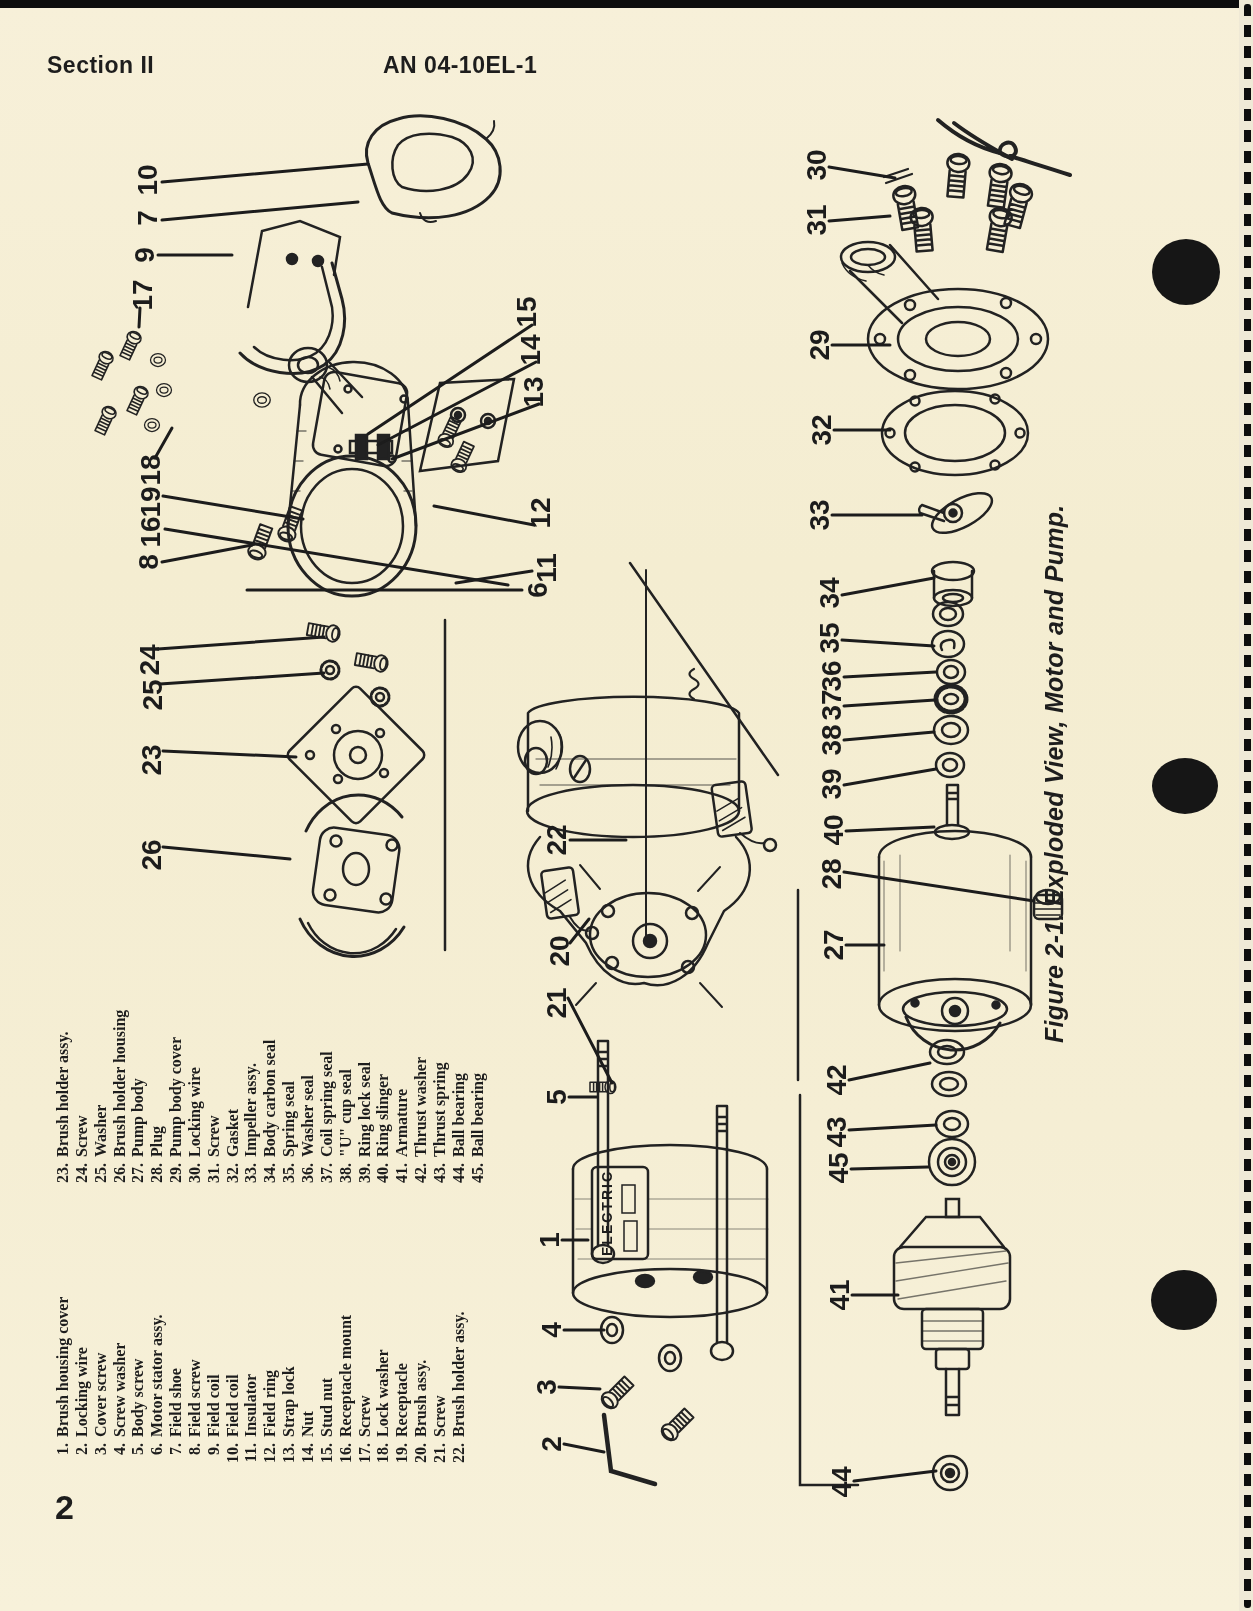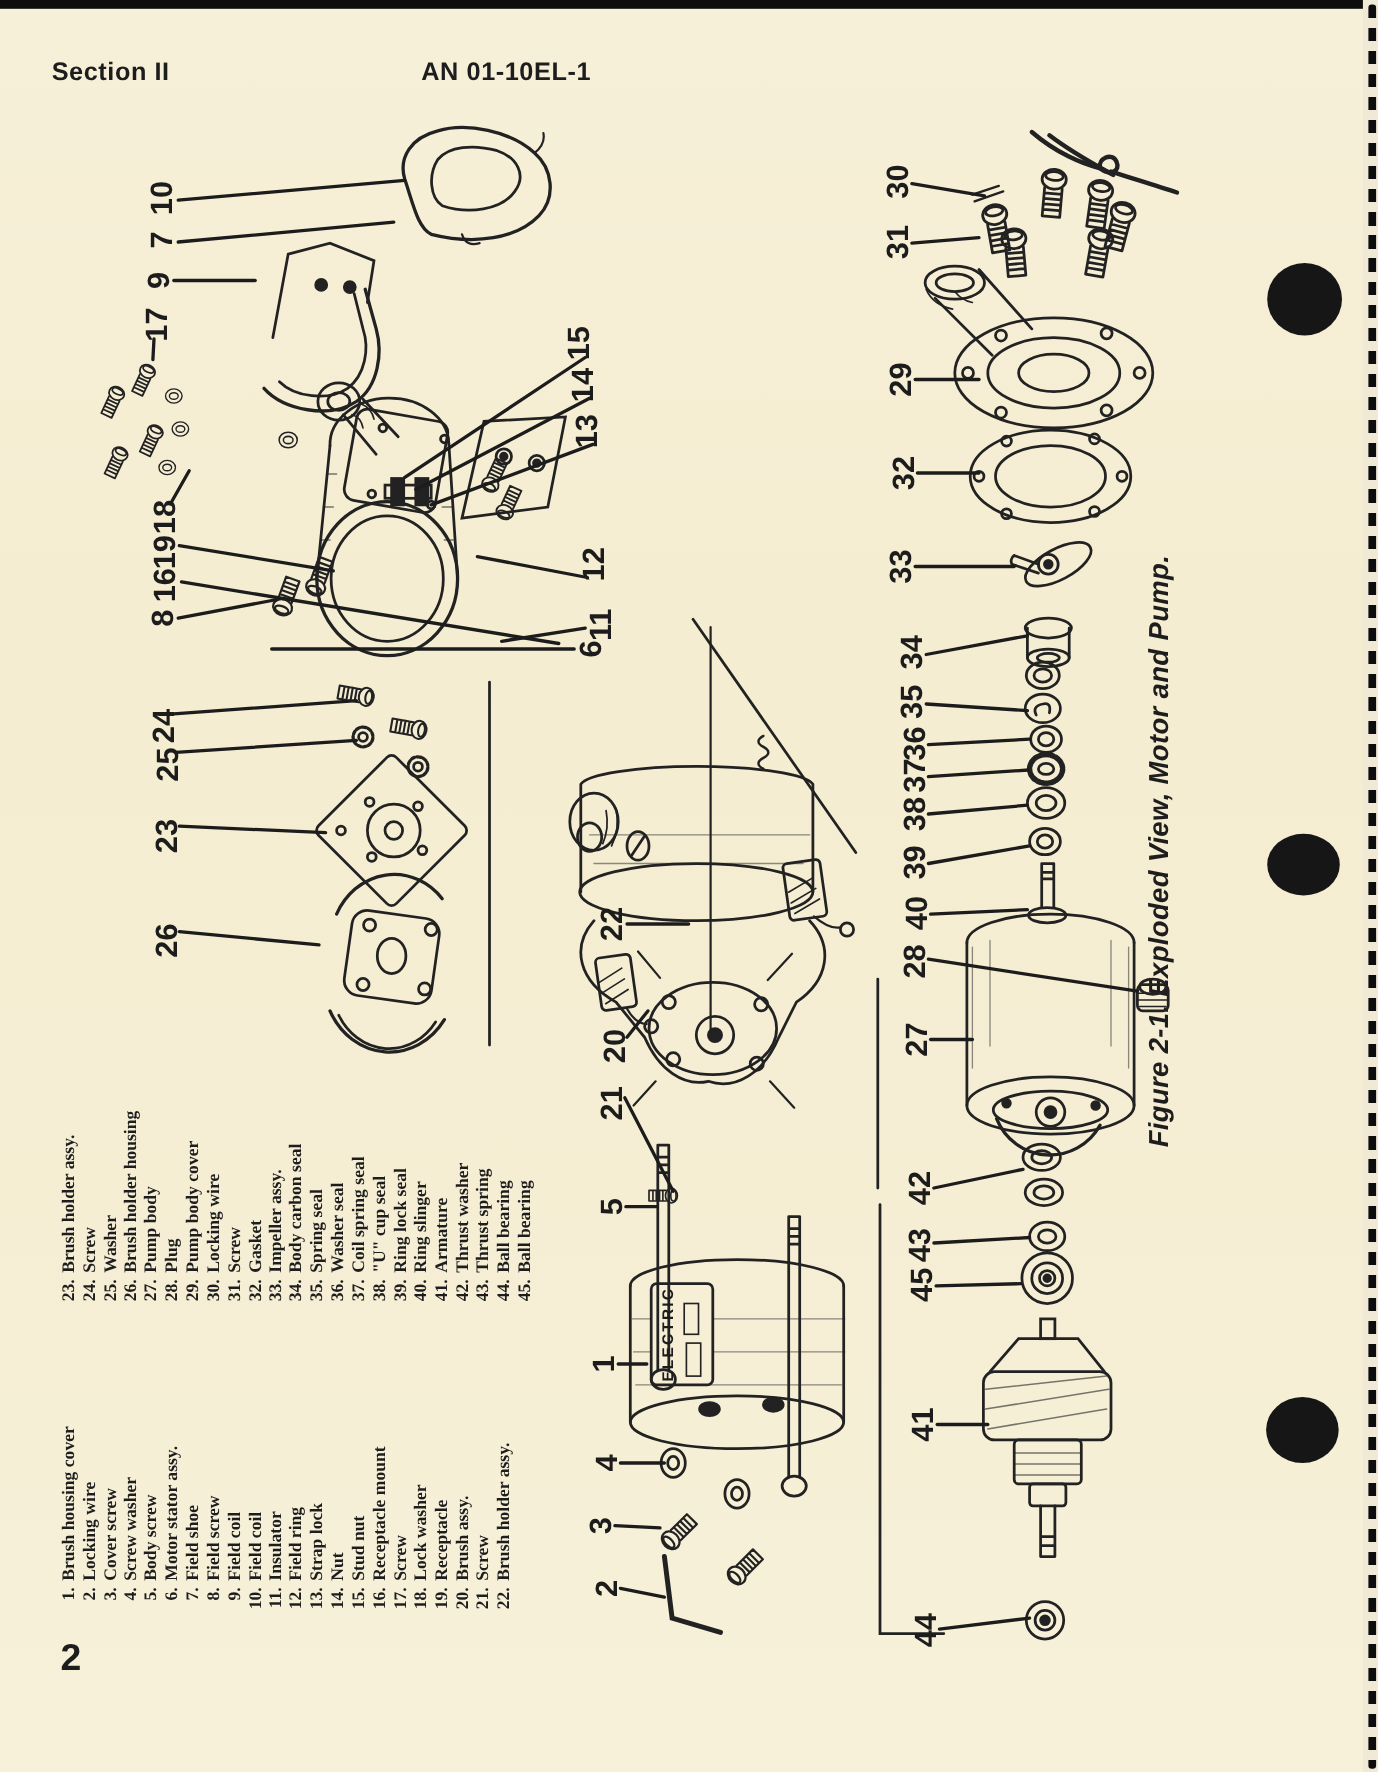--- a/index.html
+++ b/index.html
@@ -44,21 +44,21 @@
 
 <div id="page">
   <div class="edge-top"></div>
   <div class="edge-right-paper"></div>
   <div class="binding"></div>
   <div class="hole h1"></div>
   <div class="hole h2"></div>
   <div class="hole h3"></div>
 
   <div class="hdr sec">Section II</div>
-  <div class="hdr doc">AN 01-10EL-1</div>
+  <div class="hdr doc">AN 04-10EL-1</div>
   <div class="pagenum">2</div>
 
   <div class="landscape">
 
     <div class="plist c1" id="plist1">
         <div><span class="pl-num">1.</span><span>Brush housing cover</span></div>
         <div><span class="pl-num">2.</span><span>Locking wire</span></div>
         <div><span class="pl-num">3.</span><span>Cover screw</span></div>
         <div><span class="pl-num">4.</span><span>Screw washer</span></div>
         <div><span class="pl-num">5.</span><span>Body screw</span></div>

